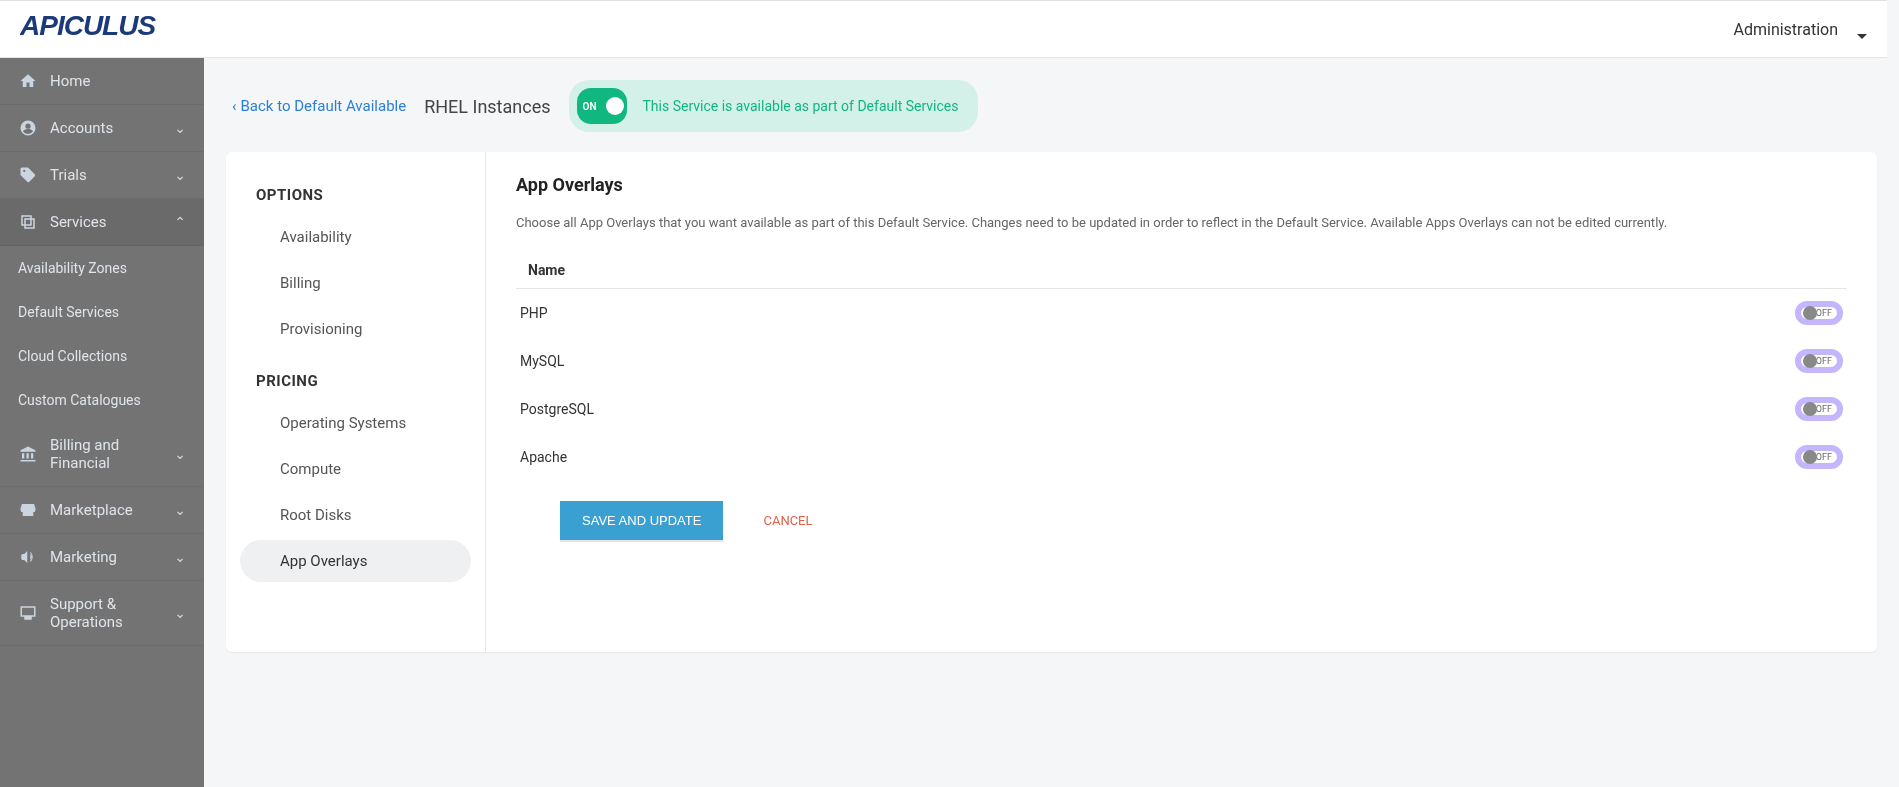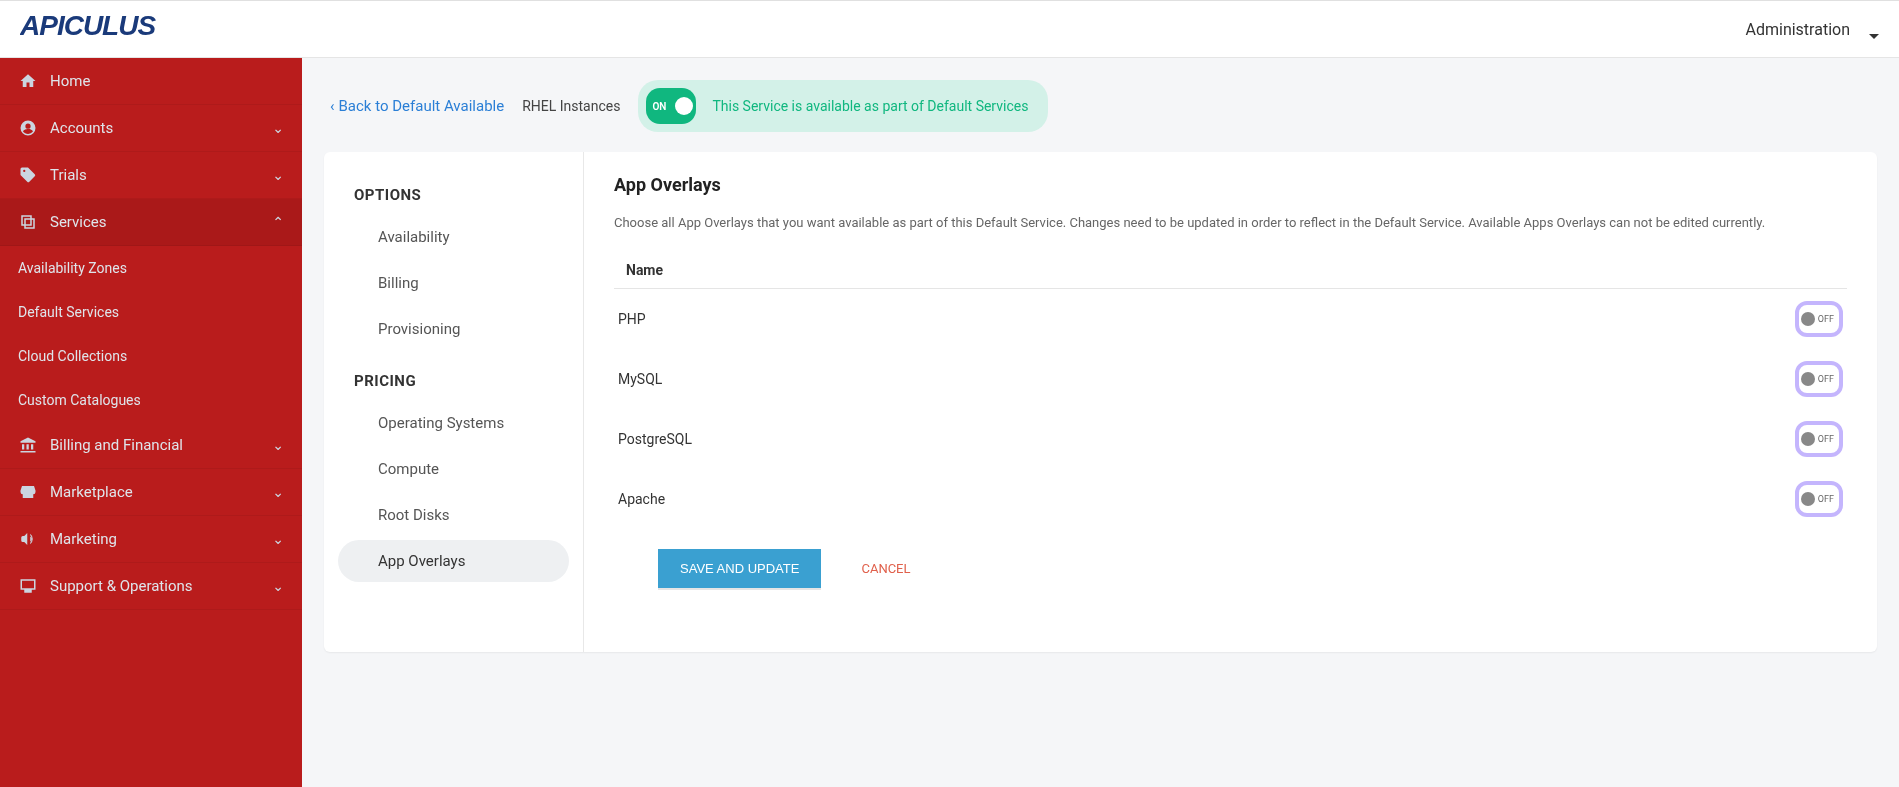--- a/index.html
+++ b/index.html
@@ -14,21 +14,21 @@
       border-top: 1px solid #e0e0e0;
       border-bottom: 1px solid #e5e5e5;
       height: 58px;
       display: flex;
       align-items: center;
       justify-content: space-between;
       padding: 0 20px;
       position: fixed;
       top: 0;
       left: 0;
-      right: 0;
+      right: 12px;
       z-index: 100;
     }
     .logo {
       font-size: 28px;
       font-weight: 800;
       color: #1a3a7a;
       letter-spacing: -1px;
       font-style: italic;
     }
     .admin-dropdown {
@@ -45,22 +45,22 @@
       border-left: 5px solid transparent;
       border-right: 5px solid transparent;
       border-top: 5px solid #333;
     }
     .layout {
       display: flex;
       margin-top: 58px;
       min-height: calc(100vh - 58px);
     }
     .sidebar {
-      width: 302px;
-      background: #b91c1c;
+      width: 204px;
+      background: #737373;
       color: #dfe4ea;
       flex-shrink: 0;
     }
     .nav-item {
       display: flex;
       align-items: center;
       padding: 14px 18px;
       cursor: pointer;
       gap: 12px;
       border-bottom: 1px solid rgba(0,0,0,0.06);
@@ -90,21 +90,21 @@
     }
     .back-link {
       color: #2b7fd6;
       cursor: pointer;
       font-size: 15px;
       display: inline-flex;
       align-items: center;
       gap: 4px;
     }
     .page-title {
-      font-size: 14px;
+      font-size: 18px;
       color: #444;
       font-weight: 400;
     }
     .status-pill {
       background: #d3f1e8;
       border-radius: 20px;
       padding: 8px 20px 8px 8px;
       display: inline-flex;
       align-items: center;
       gap: 16px;
@@ -186,23 +186,23 @@
     .overlay-row {
       display: flex;
       align-items: center;
       justify-content: space-between;
       padding: 12px 4px;
       font-size: 14px;
       color: #333;
     }
     .toggle-off {
       width: 48px;
-      height: 36px;
+      height: 24px;
       background: #fff;
-      border: 4px solid #c4b5fd;
+      border: 6px solid #c4b5fd;
       border-radius: 12px;
       position: relative;
       display: inline-flex;
       align-items: center;
       justify-content: flex-end;
       padding-right: 5px;
       font-size: 9px;
       color: #666;
       cursor: pointer;
     }

